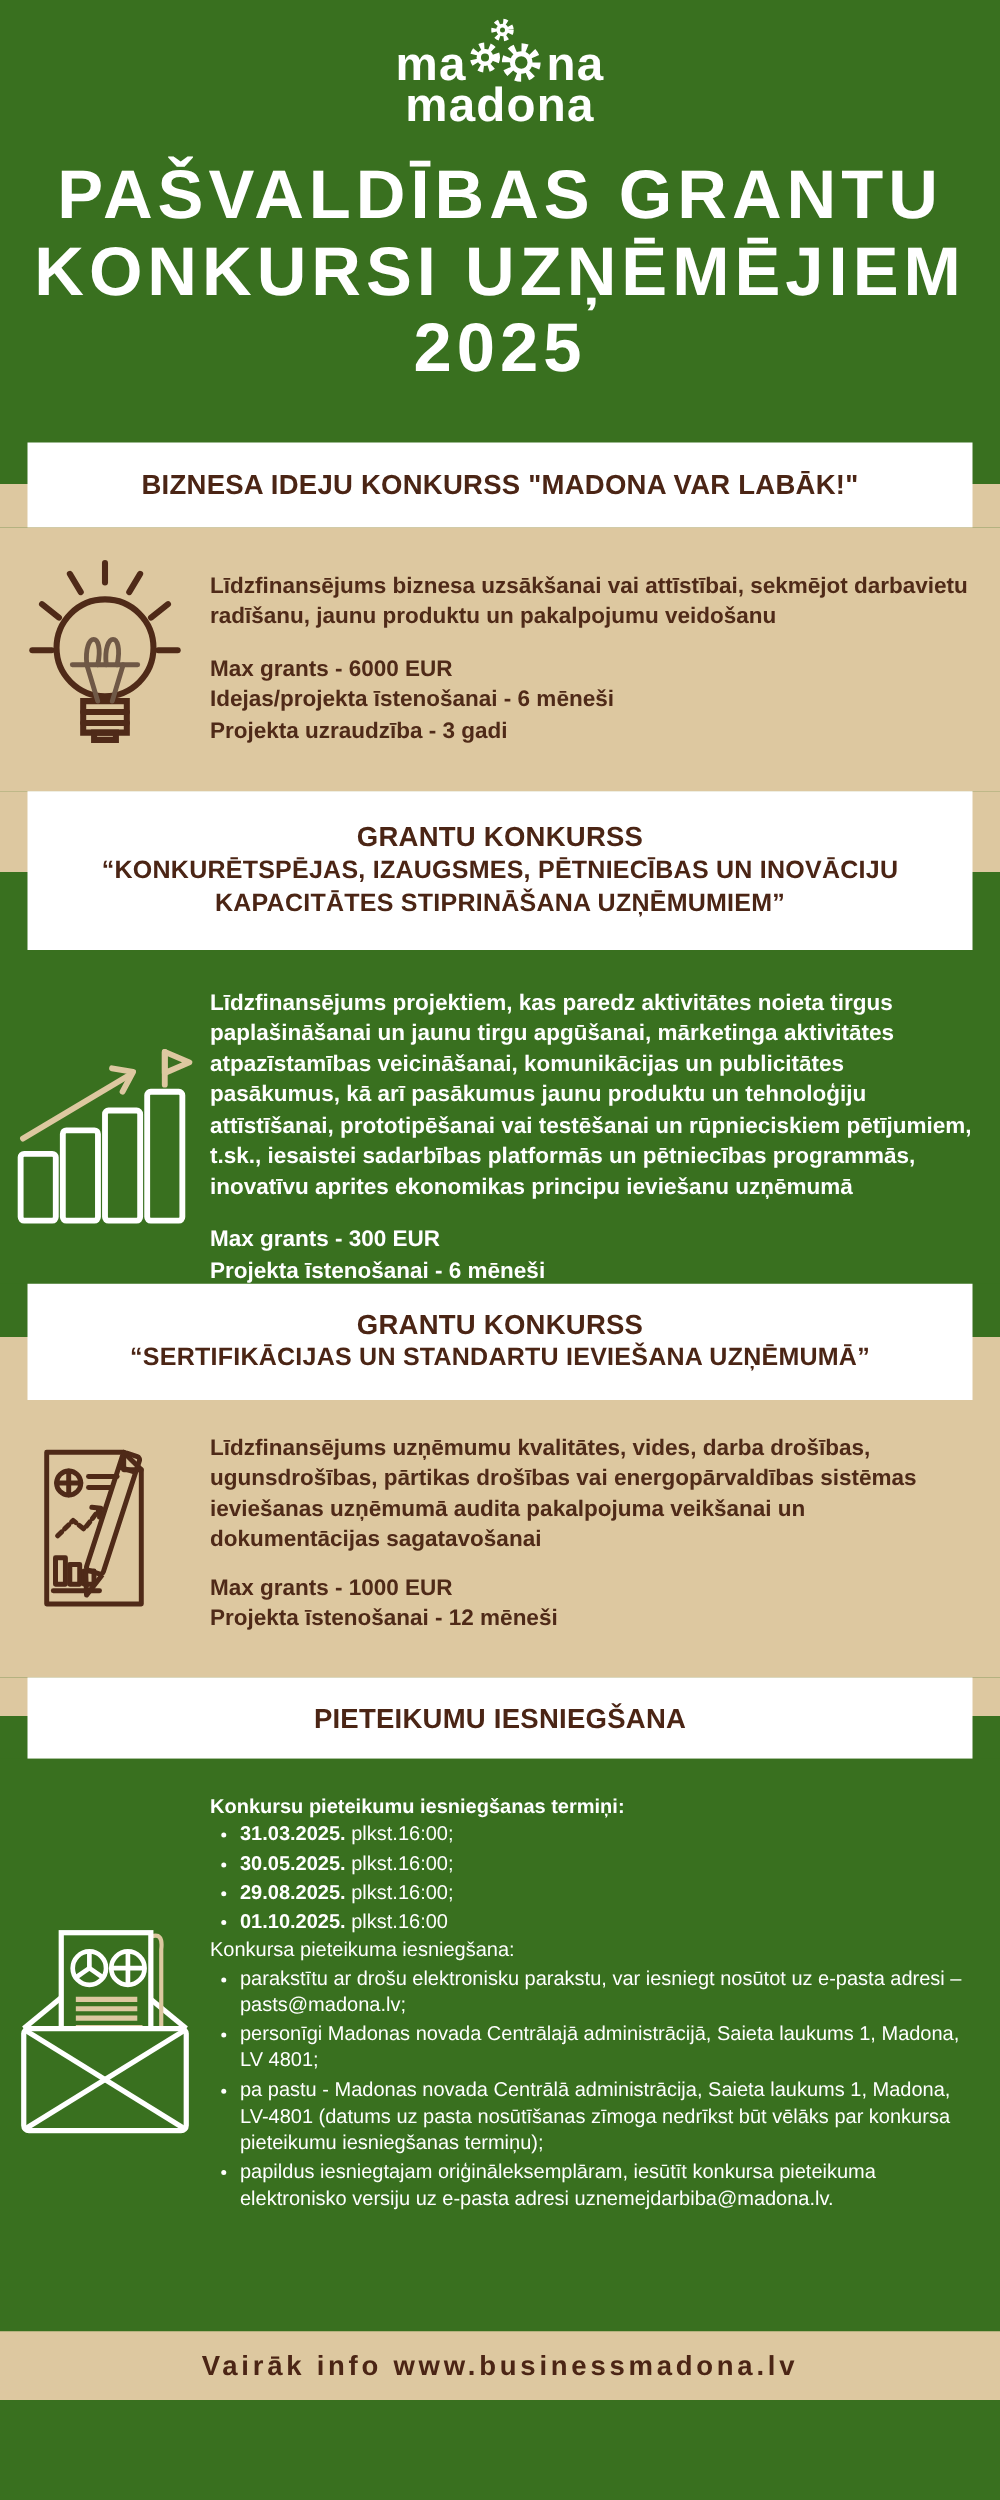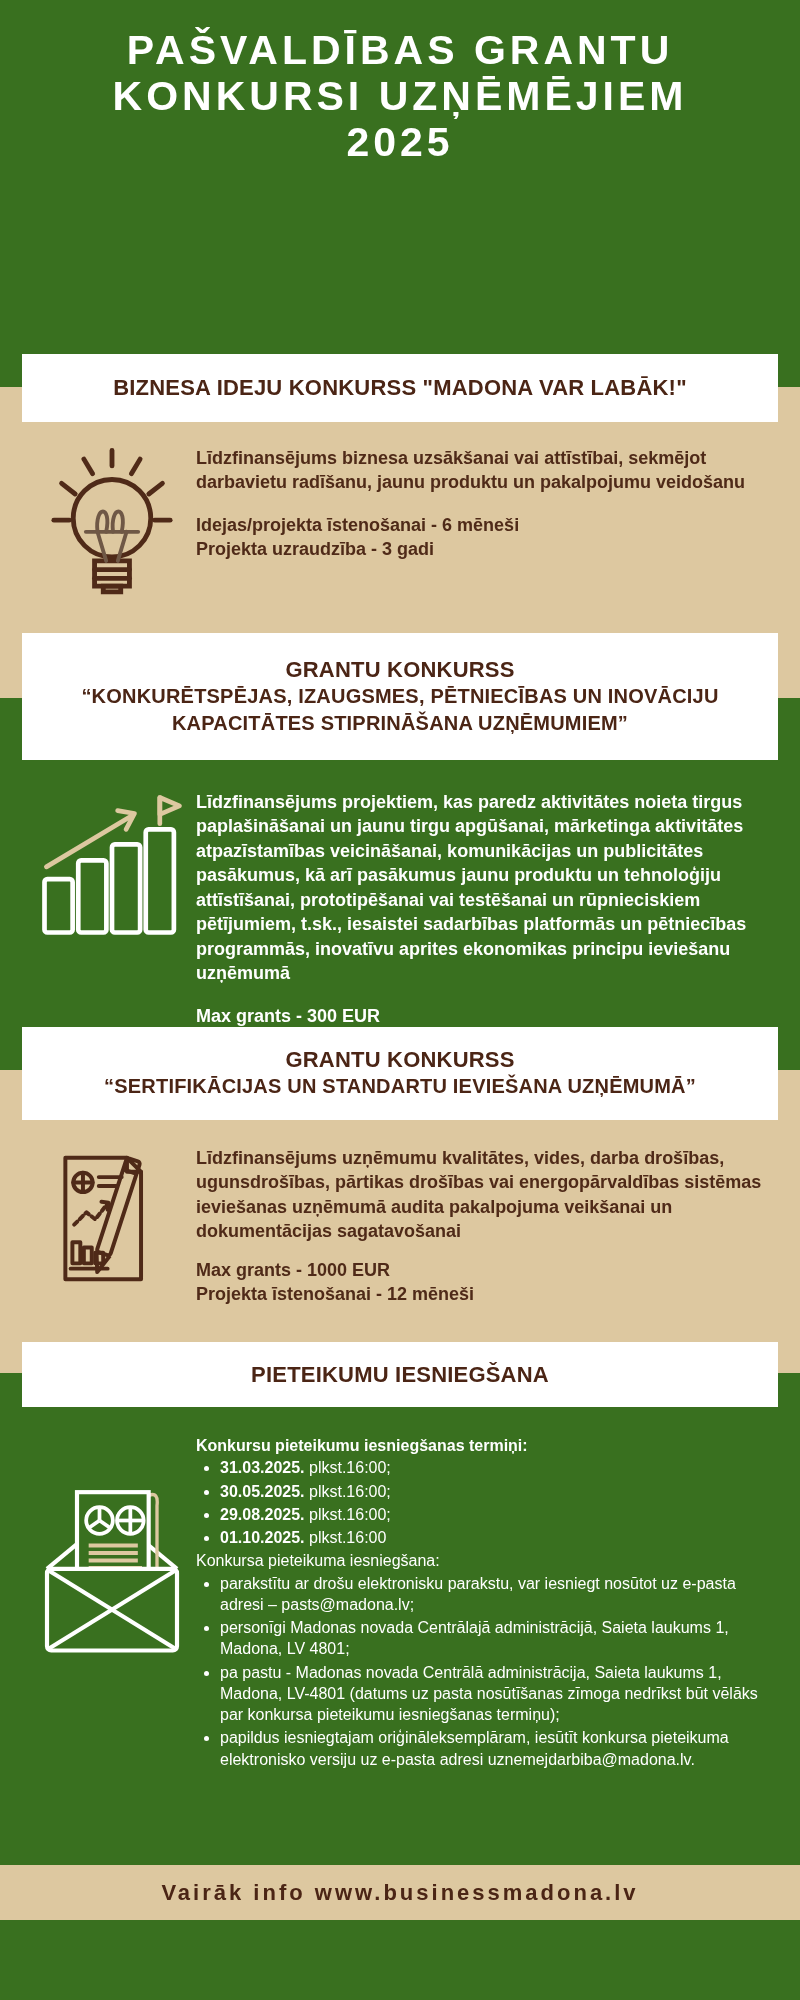--- a/index.html
+++ b/index.html
@@ -4,38 +4,38 @@
 <style>
   * { margin:0; padding:0; box-sizing:border-box; }
   body { font-family:"Liberation Sans","DejaVu Sans",sans-serif; }
   .poster { width:800px; height:2000px; background:#39701f; overflow:hidden; position:relative; }
 
   
   .header { height:354px; color:#fff; text-align:center; padding-top:24px; }
   .logo-line1 { display:flex; align-items:center; justify-content:center; font-size:38px; font-weight:bold; letter-spacing:1px; }
   .logo-line1 svg { margin:0 -1px; transform:translateY(-11px); }
   .logo-line2 { font-size:38px; font-weight:bold; letter-spacing:1px; margin-top:-16px; }
-  .title { margin-top:4px; font-size:41px; font-weight:bold; letter-spacing:4px; line-height:1.12; }
+  .title { margin-top:18px; font-size:55px; font-weight:bold; letter-spacing:4px; line-height:1.12; }
 
   
   .band { padding:0 22px; }
   .band1 { height:68px;  background:linear-gradient(#39701f 33px, #ddc8a0 33px); }
   .band2 { height:127px; background:linear-gradient(#ddc8a0 65px, #39701f 65px); }
   .band3 { height:93px;  background:linear-gradient(#39701f 43px, #ddc8a0 43px); }
   .band4 { height:65px;  background:linear-gradient(#ddc8a0 31px, #39701f 31px); }
   .banner { background:#fff; height:100%; display:flex; flex-direction:column; align-items:center; justify-content:center; text-align:center; color:#4b2515; font-weight:bold; padding:0 30px; }
   .banner .l1 { font-size:22px; letter-spacing:0.2px; }
   .banner .l2 { font-size:20px; line-height:1.35; letter-spacing:0.2px; max-width:700px; }
 
   
   .sec { overflow:hidden; }
   .sec-beige { background:#ddc8a0; color:#4f2a18; }
   .sec-green { background:#39701f; color:#ffffff; }
   .s1 { height:211px; } .s2 { height:267px; } .s3 { height:222px; } .s4 { height:458px; }
-  .row { display:flex; align-items:flex-start; padding-left:28px; padding-right:18px; }
+  .row { display:flex; align-items:center; padding-right:18px; }
   .icon-col { width:168px; flex:none; display:flex; justify-content:center; }
   .text-col { flex:1; font-weight:bold; font-size:18px; line-height:1.36; }
   .s1 .row { padding-top:24px; } .s2 .row { padding-top:30px; }
   .s3 .row { padding-top:26px; } .s4 .row { padding-top:28px; }
   .details { margin-top:18px; }
   .s3 .details { margin-top:14px; }
 
   
   .s4 .text-col { font-size:16px; line-height:1.33; font-weight:normal; }
   .s4 .list-title-bold { font-weight:bold; }
@@ -47,20 +47,37 @@
   .footer { height:55px; background:#ddc8a0; display:flex; align-items:center; justify-content:center; color:#4b2515; font-weight:bold; font-size:22px; letter-spacing:3px; }
 
   svg { display:block; }
 </style>
 </head>
 <body>
 
 <div class="poster">
 
   <div class="header">
+    <div>
+      <div class="logo-line1">
+        <span>ma</span>
+        <svg width="66" height="56" viewBox="0 0 66 56">
+          <g fill="none" stroke="#ffffff">
+            <circle cx="30" cy="11" r="6.5" stroke-width="5" stroke-dasharray="3 3.2"></circle>
+            <circle cx="30" cy="11" r="3.5" stroke-width="3"></circle>
+            <circle cx="16" cy="33" r="9" stroke-width="6" stroke-dasharray="3.6 4"></circle>
+            <circle cx="16" cy="33" r="5" stroke-width="3.5"></circle>
+            <circle cx="45" cy="37" r="12" stroke-width="7" stroke-dasharray="4.4 5"></circle>
+            <circle cx="45" cy="37" r="7" stroke-width="4"></circle>
+          </g>
+        </svg>
+        <span>na</span>
+      </div>
+      <div class="logo-line2">madona</div>
+    </div>
     <div class="title">
       <div>PAŠVALDĪBAS GRANTU</div>
       <div>KONKURSI UZŅĒMĒJIEM</div>
       <div>2025</div>
     </div>
   </div>
 
   <div class="band band1">
     <div class="banner">
       <div class="l1">BIZNESA IDEJU KONKURSS "MADONA VAR LABĀK!"</div>
@@ -89,20 +106,21 @@
             <path d="M50 88 C47 60 65 60 59 88"></path>
             <path d="M66 88 C63 60 81 60 75 88"></path>
             <path d="M50 88 L59 118"></path>
             <path d="M80 88 L71 118"></path>
           </g>
         </svg>
       </div>
       <div class="text-col">
         <div>Līdzfinansējums biznesa uzsākšanai vai attīstībai, sekmējot darbavietu radīšanu, jaunu produktu un pakalpojumu veidošanu</div>
         <div class="details">
+          <div>Max grants - 6000 EUR</div>
           <div>Idejas/projekta īstenošanai - 6 mēneši</div>
           <div>Projekta uzraudzība - 3 gadi</div>
         </div>
       </div>
     </div>
   </div>
 
   <div class="band band2">
     <div class="banner">
       <div class="l1">GRANTU KONKURSS</div>

